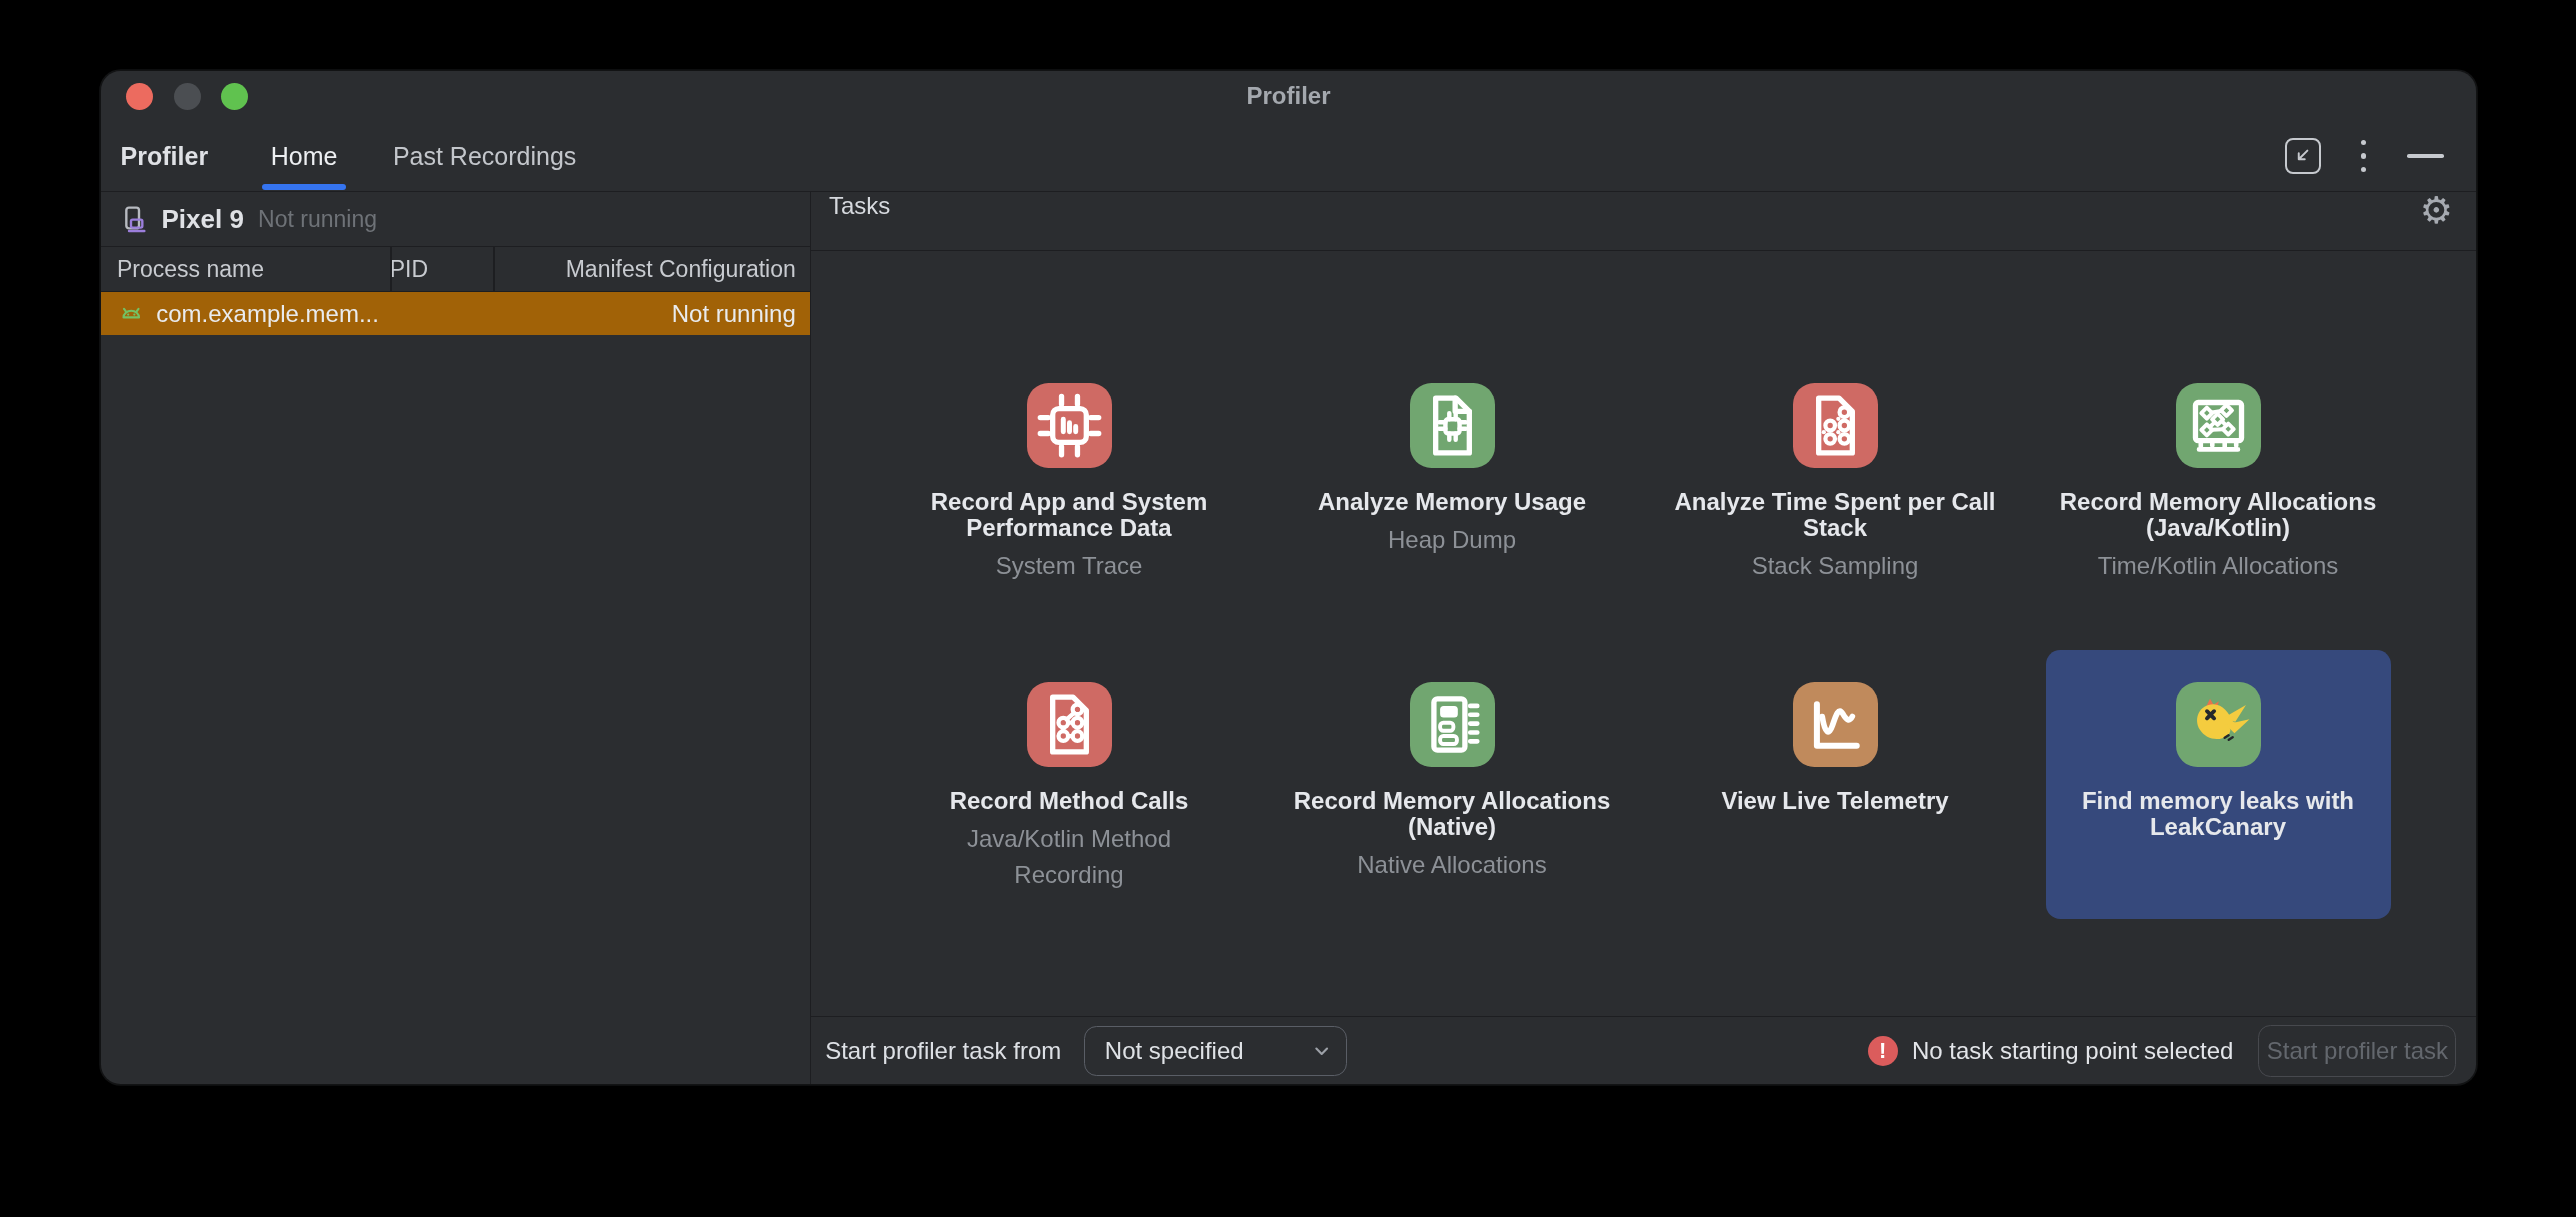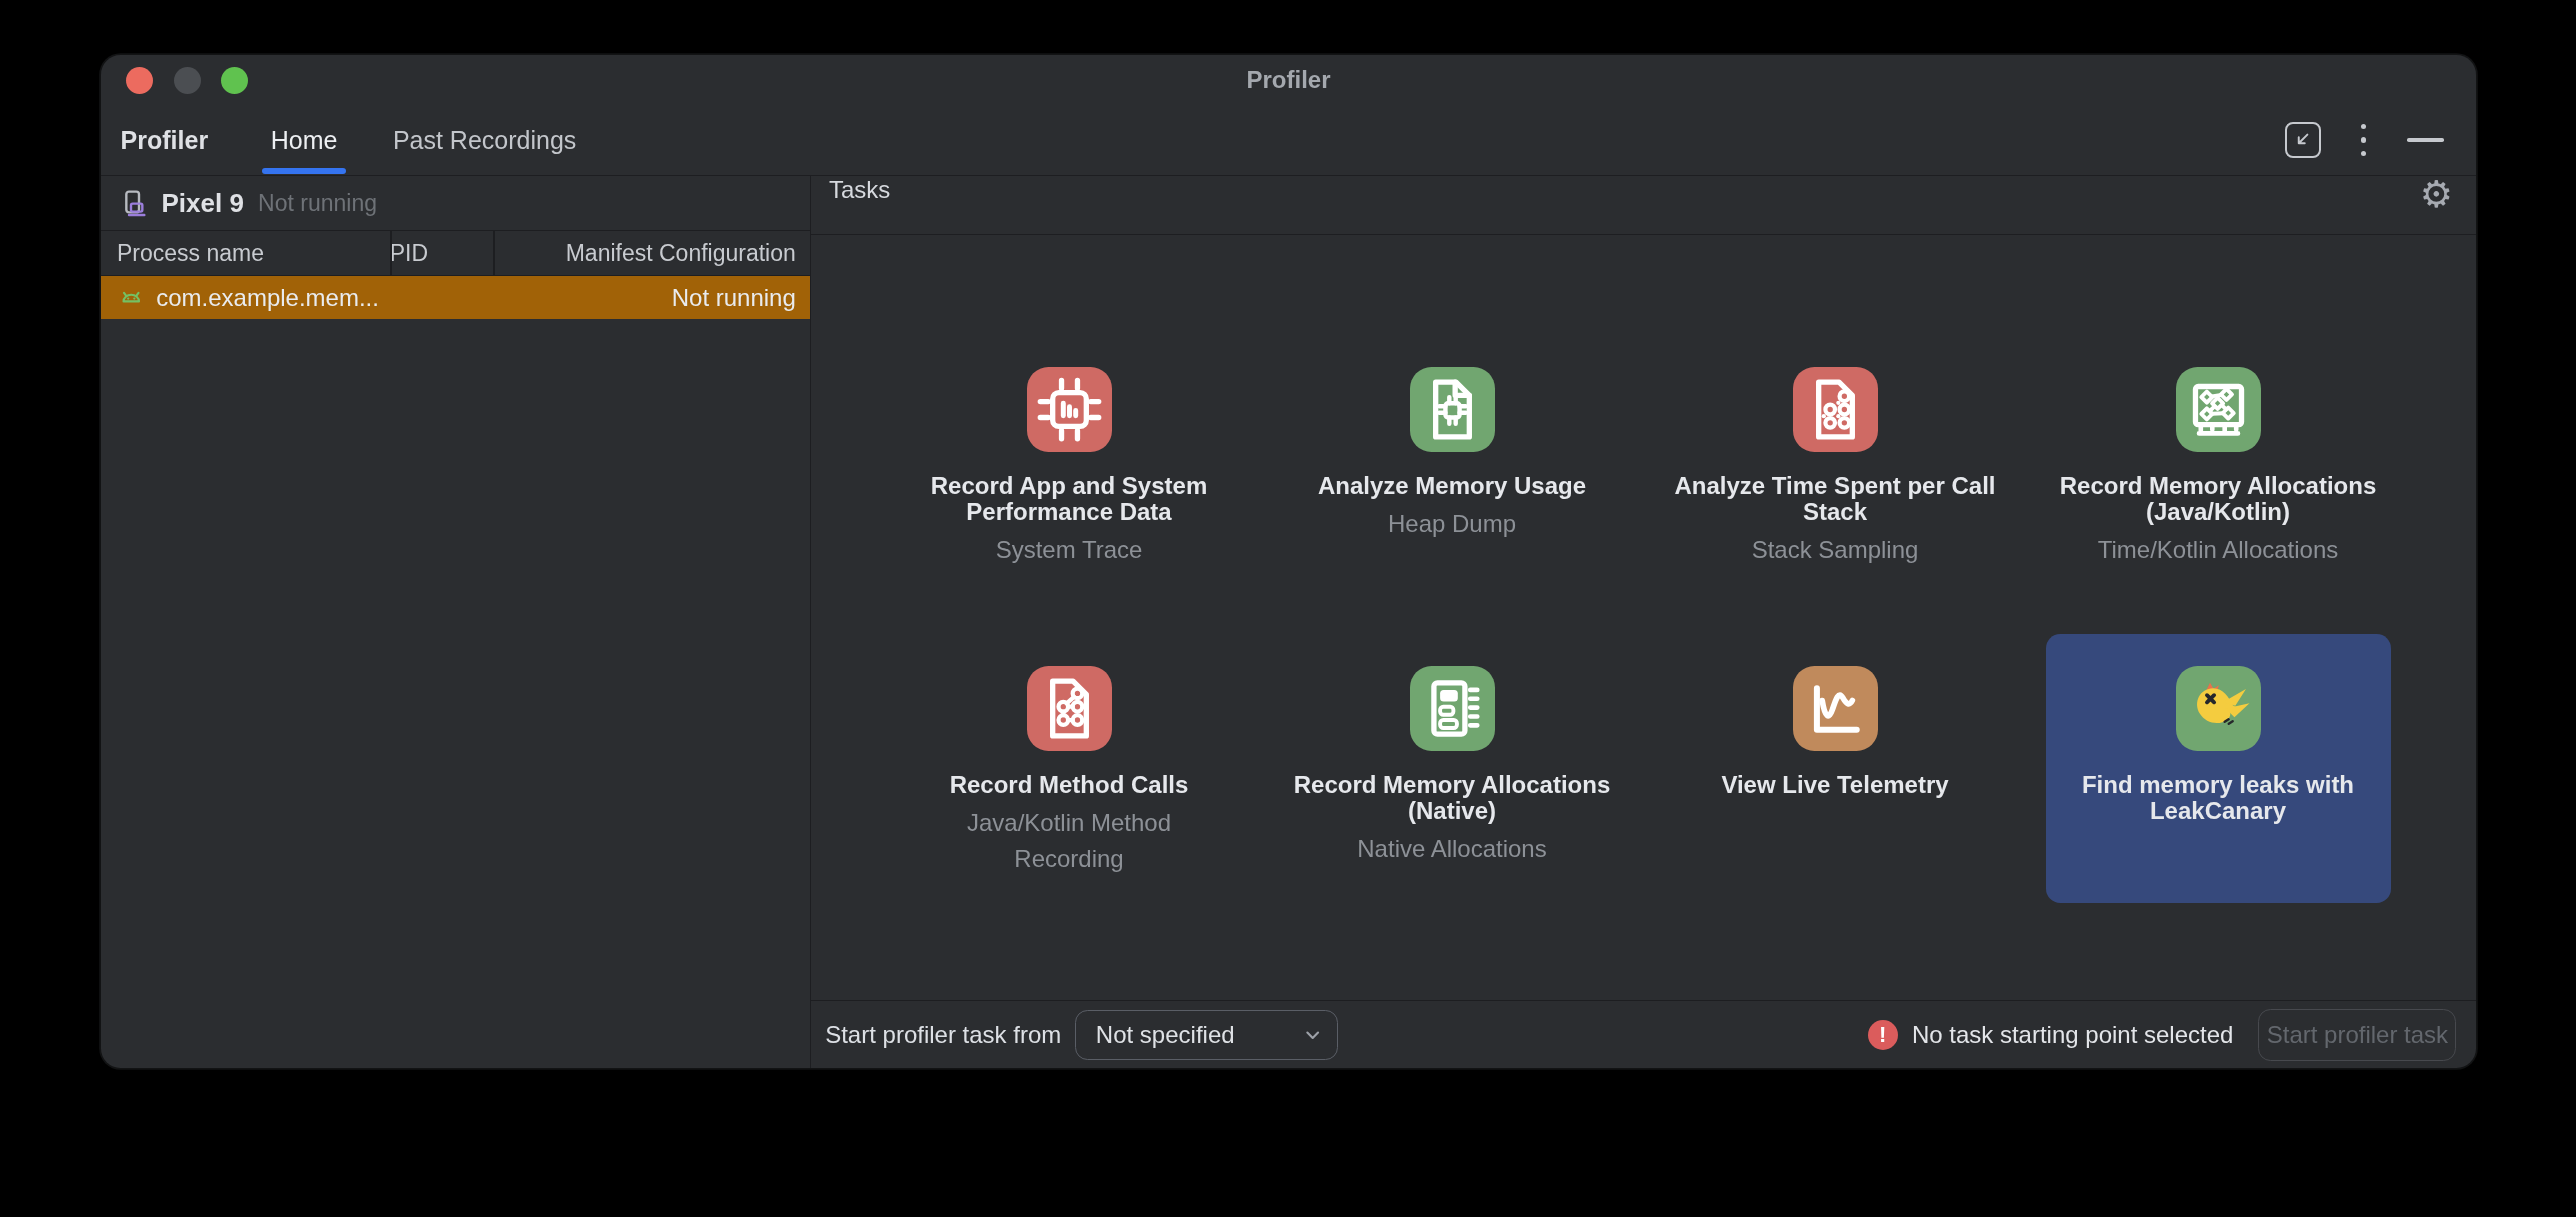--- a/index.html
+++ b/index.html
@@ -1,20 +1,20 @@
 <!DOCTYPE html>
 <html style="font-size:14.2px"><head>
 <meta charset="utf-8">
 <title>Profiler</title>
 <style>
   * { margin:0; padding:0; box-sizing:border-box; }
   html,body { width:2576px; height:1218px; background:#000; overflow:hidden;
     font-family:"Liberation Sans","DejaVu Sans",sans-serif; }
 
-  .window { position:absolute; left:101px; top:55px; width:2375px; height:1013px;
+  .window { position:absolute; left:101px; top:71px; width:2375px; height:1013px;
     background:#2B2D30; border-radius:19.6px; overflow:hidden; display:flex; flex-direction:column;
     box-shadow:0 0 0 1.8px #121314, 0 30px 80px rgba(0,0,0,.6); }
 
   
   .titlebar { height:50px; flex:0 0 auto; position:relative; display:flex; align-items:center; }
   .traffic { display:flex; gap:20.5px; padding-left:25px; z-index:2; }
   .light { width:27px; height:27px; border-radius:50%; }
   .light.red { background:#EC6B5F; } .light.gray { background:#4B4E52; } .light.green { background:#60C24F; }
   .win-title { position:absolute; left:0; right:0; text-align:center; font-size:24px; font-weight:700; color:#A4A8AE; }
 
@@ -64,21 +64,21 @@
   .task-card.selected { background:#36497C; }
   .task-icon { width:85px; height:85px; border-radius:21.4px; margin-bottom:21.4px; flex:0 0 auto; }
   .task-icon svg { width:85px; height:85px; display:block; }
   .task-title { font-size:24px; font-weight:700; color:#E6E8EC; text-align:center; line-height:26px; max-width:328px; }
   .task-subtitle { font-size:24px; color:#8D9197; text-align:center; line-height:36px; margin-top:7.1px; max-width:294px; }
   .task-subtitle:empty { display:none; }
 
   
   .footer { height:68px; flex:0 0 auto; border-top:1.8px solid #1D1E21; display:flex; align-items:center; padding:0 19.6px 0 14.2px; }
   .footer-label { font-size:24px; color:#DDE0E5; white-space:nowrap; }
-  .dropdown { margin-left:14px; width:263px; height:50px; border:1.8px solid #5A5E66; border-radius:12.5px;
+  .dropdown { margin-left:23px; width:263px; height:50px; border:1.8px solid #5A5E66; border-radius:12.5px;
     display:flex; align-items:center; justify-content:space-between; padding:0 14.2px 0 19.6px; background:transparent; }
   .dropdown-value { font-size:24px; color:#DFE2E6; white-space:nowrap; }
   .footer-spacer { flex:1; }
   .warn-icon { width:30px; height:30px; border-radius:50%; background:#DB5C5C; color:#fff;
     display:flex; align-items:center; justify-content:center; font-size:22px; font-weight:700; flex:0 0 auto; }
   .warn-text { font-size:24px; color:#E3E5E9; margin-left:14.2px; white-space:nowrap; }
   .start-btn { margin-left:25px; width:198px; height:52px; border:1.8px solid #47494E; border-radius:12.5px;
     background:transparent; color:#63676D; font-size:24px; display:flex; align-items:center; justify-content:center; white-space:nowrap; }
 </style>
 </head>

